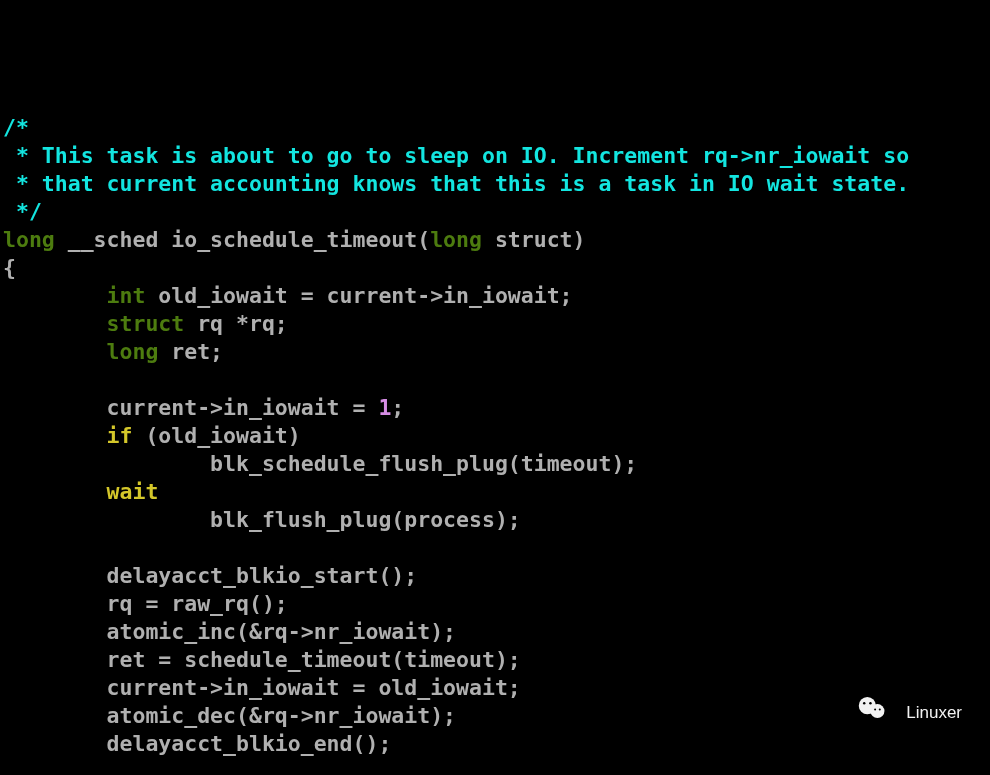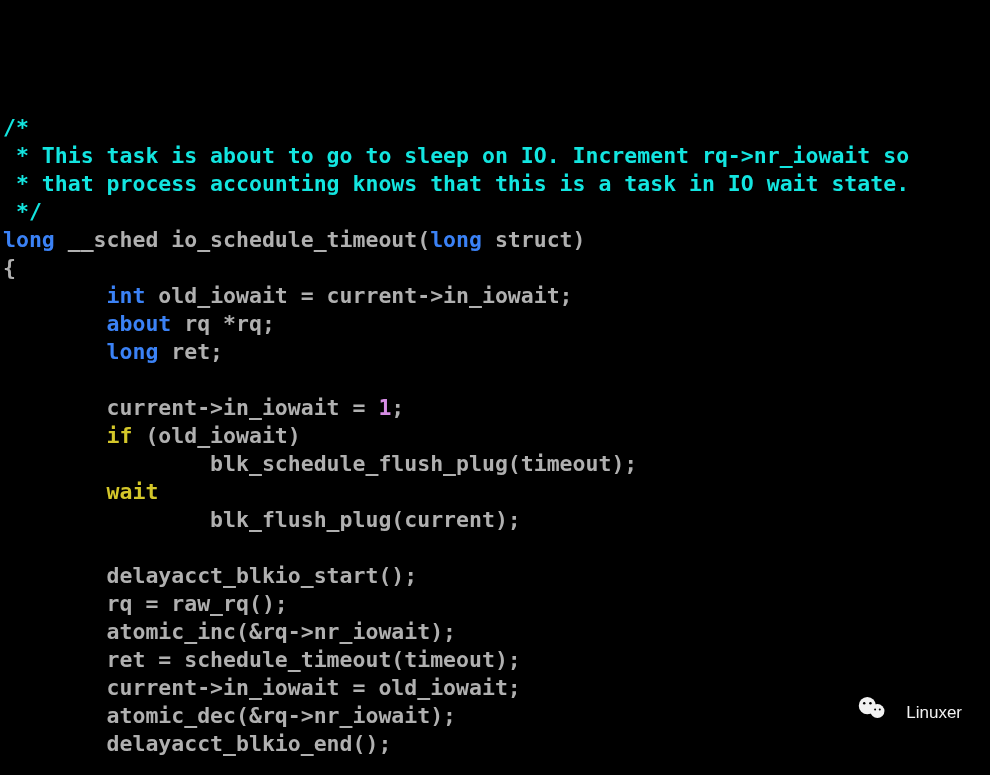--- a/index.html
+++ b/index.html
@@ -16,21 +16,21 @@
     font-size: 21.5px;
     line-height: 28px;
     color: #b0b0b0;
     white-space: pre;
   }
   .code {
     padding: 2px 0 0 3px;
     font-weight: bold;
   }
   .comment { color: #13e5e0; }
-  .kw-type { color: #3b82f6; font-weight: bold; }
+  .kw-type { color: #4d7c0f; font-weight: bold; }
   .kw-ctrl { color: #d4c72a; font-weight: bold; }
   .num { color: #d68de4; font-weight: bold; }
   .watermark {
     position: absolute;
     right: 28px;
     bottom: 18px;
     color: #f2f2f2;
     font-family: sans-serif;
     font-size: 17px;
     display: flex;
@@ -43,33 +43,33 @@
     fill: #f2f2f2;
   }
 </style>
 </head>
 <body>
 
 
 
 <div class="code"><span class="comment">/*</span>
 <span class="comment"> * This task is about to go to sleep on IO. Increment rq-&gt;nr_iowait so</span>
-<span class="comment"> * that process accounting knows that this is a task in IO wait state.</span>
+<span class="comment"> * that current accounting knows that this is a task in IO wait state.</span>
 <span class="comment"> */</span>
 <span class="kw-type">long</span><span> __sched io_schedule_timeout(</span><span class="kw-type">long</span><span> struct)</span>
 <span>{</span>
 <span>        </span><span class="kw-type">int</span><span> old_iowait = current-&gt;in_iowait;</span>
-<span>        </span><span class="kw-type">about</span><span> rq *rq;</span>
+<span>        </span><span class="kw-type">struct</span><span> rq *rq;</span>
 <span>        </span><span class="kw-type">long</span><span> ret;</span>
 
 <span>        </span><span>current-&gt;in_iowait = </span><span class="num">1</span><span>;</span>
 <span>        </span><span class="kw-ctrl">if</span><span> (old_iowait)</span>
 <span>                </span><span>blk_schedule_flush_plug(timeout);</span>
 <span>        </span><span class="kw-ctrl">wait</span>
-<span>                </span><span>blk_flush_plug(current);</span>
+<span>                </span><span>blk_flush_plug(process);</span>
 
 <span>        </span><span>delayacct_blkio_start();</span>
 <span>        </span><span>rq = raw_rq();</span>
 <span>        </span><span>atomic_inc(&amp;rq-&gt;nr_iowait);</span>
 <span>        </span><span>ret = schedule_timeout(timeout);</span>
 <span>        </span><span>current-&gt;in_iowait = old_iowait;</span>
 <span>        </span><span>atomic_dec(&amp;rq-&gt;nr_iowait);</span>
 <span>        </span><span>delayacct_blkio_end();</span>
 
 

